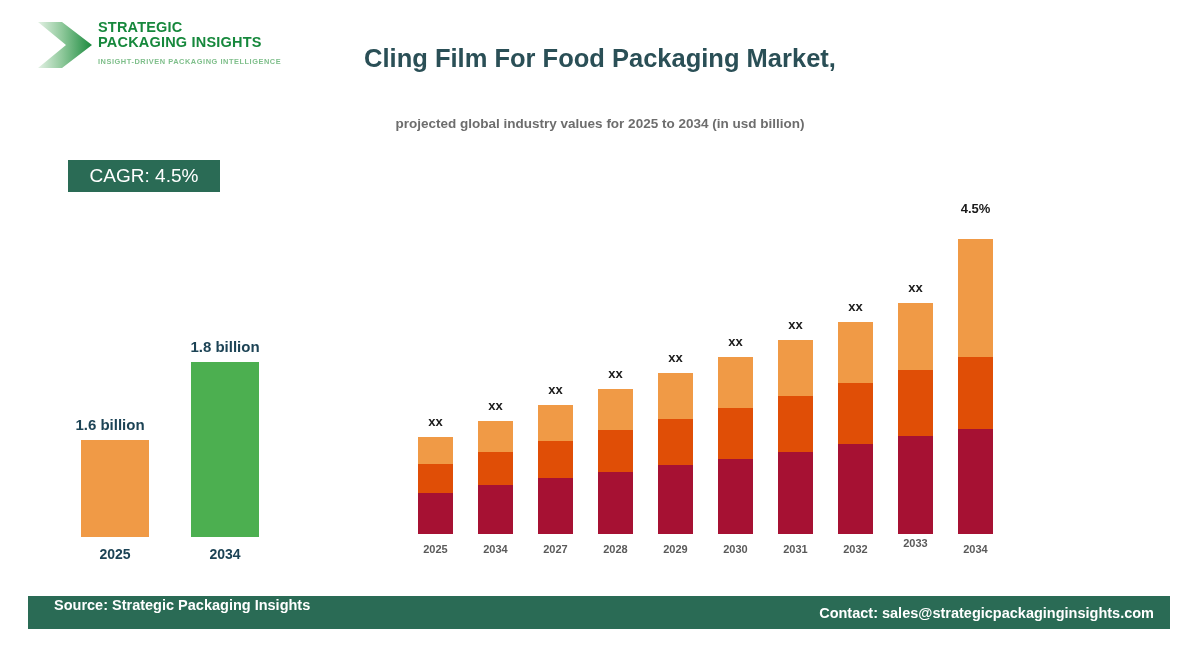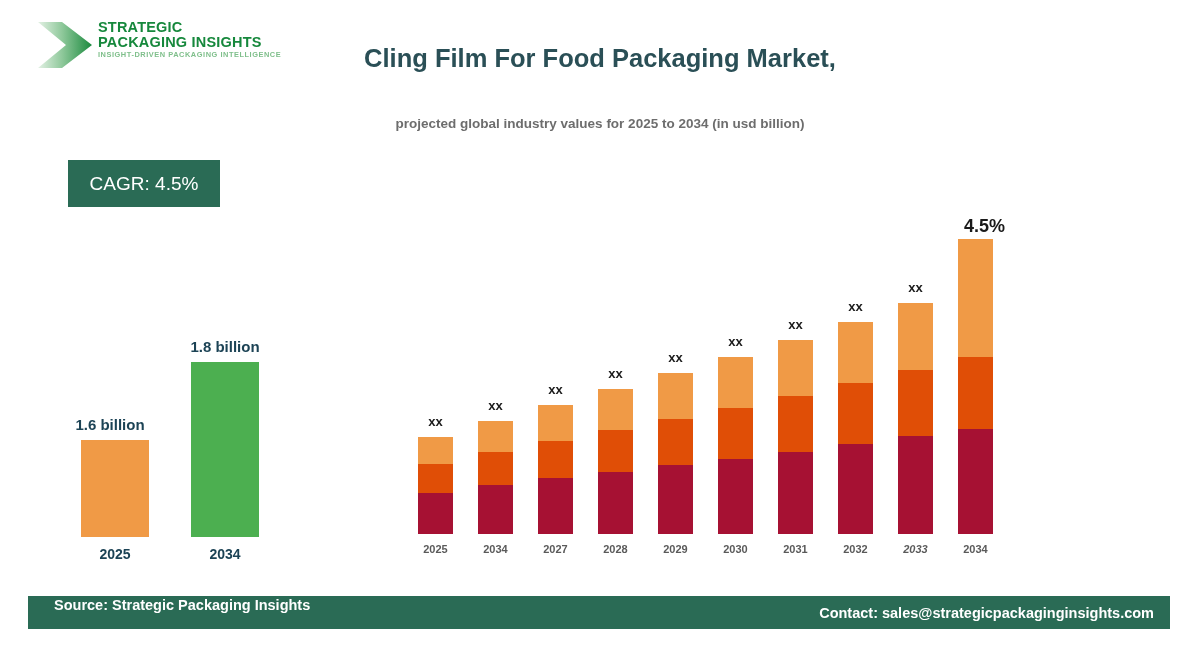--- a/index.html
+++ b/index.html
@@ -12,38 +12,38 @@
 
   
   .logo{position:absolute;left:32px;top:14px;width:220px;height:62px;}
   .logo-chev{position:absolute;left:4px;top:6px;width:58px;height:50px;}
   .logo-text{position:absolute;left:66px;top:6px;}
   .logo-l1,.logo-l2{
     font-size:14.5px;font-weight:bold;color:#16883C;
     letter-spacing:.2px;line-height:15px;white-space:nowrap;
   }
   .logo-tag{
-    font-size:7.4px;color:#7FBF8B;letter-spacing:.55px;
+    margin-top:7px;font-size:7.4px;color:#7FBF8B;letter-spacing:.55px;
     white-space:nowrap;font-weight:bold;
   }
 
   
   .title{
     position:absolute;left:300px;top:40px;width:600px;
     text-align:center;color:#2A4F56;
     font-size:25.5px;font-weight:bold;line-height:36px;
   }
   .subtitle{
     position:absolute;left:300px;top:116px;width:600px;
     text-align:center;color:#6D6D6D;font-size:13.5px;font-weight:bold;
   }
 
   
   .cagr{
-    position:absolute;left:68px;top:160px;width:152px;height:47px;
+    position:absolute;left:68px;top:160px;width:152px;height:32px;
     background:#2A6B55;color:#ffffff;
     display:flex;align-items:center;justify-content:center;
     font-size:19px;font-weight:normal;
   }
 
   
   .mini{position:absolute;left:50px;top:300px;width:240px;height:270px;}
   .mini-bar{position:absolute;bottom:33px;width:68px;}
   .mini-bar.a{left:31px;height:97px;background:#F09A46;}
   .mini-bar.b{left:141px;height:175px;background:#4CAF50;}
@@ -185,27 +185,27 @@
         <div class="seg s-bot" style="height: 90px;"></div>
       </div>
       <div class="col-lbl" style="left: 426px; bottom: 246px;">xx</div>
       <div class="col-yr" style="left: 426px; bottom: 5px;">2032</div>
       <div class="col" style="left: 498px; height: 231px; bottom: 26px;">
         <div class="seg s-top" style="height: 67px;"></div>
         <div class="seg s-mid" style="height: 66px;"></div>
         <div class="seg s-bot" style="height: 98px;"></div>
       </div>
       <div class="col-lbl" style="left: 486px; bottom: 265px;">xx</div>
-      <div class="col-yr" style="left: 486px; bottom: 5px; font-style: italic;">2033</div>
+      <div class="col-yr" style="left: 486px; bottom: 11px;">2033</div>
       <div class="col" style="left: 558px; height: 295px; bottom: 26px;">
         <div class="seg s-top" style="height: 118px;"></div>
         <div class="seg s-mid" style="height: 72px;"></div>
         <div class="seg s-bot" style="height: 105px;"></div>
       </div>
-      <div class="col-lbl" style="left: 546px; bottom: 323px; font-size: 18px; text-align: right;">4.5%</div>
+      <div class="col-lbl" style="left: 546px; bottom: 344px; font-size: 13px;">4.5%</div>
       <div class="col-yr" style="left: 546px; bottom: 5px;">2034</div>
     </div>
 
   <div class="footer">
     <div class="f-left">Source: Strategic Packaging Insights</div>
     <div class="f-right">Contact: sales@strategicpackaginginsights.com</div>
   </div>
 
 </div>
 

